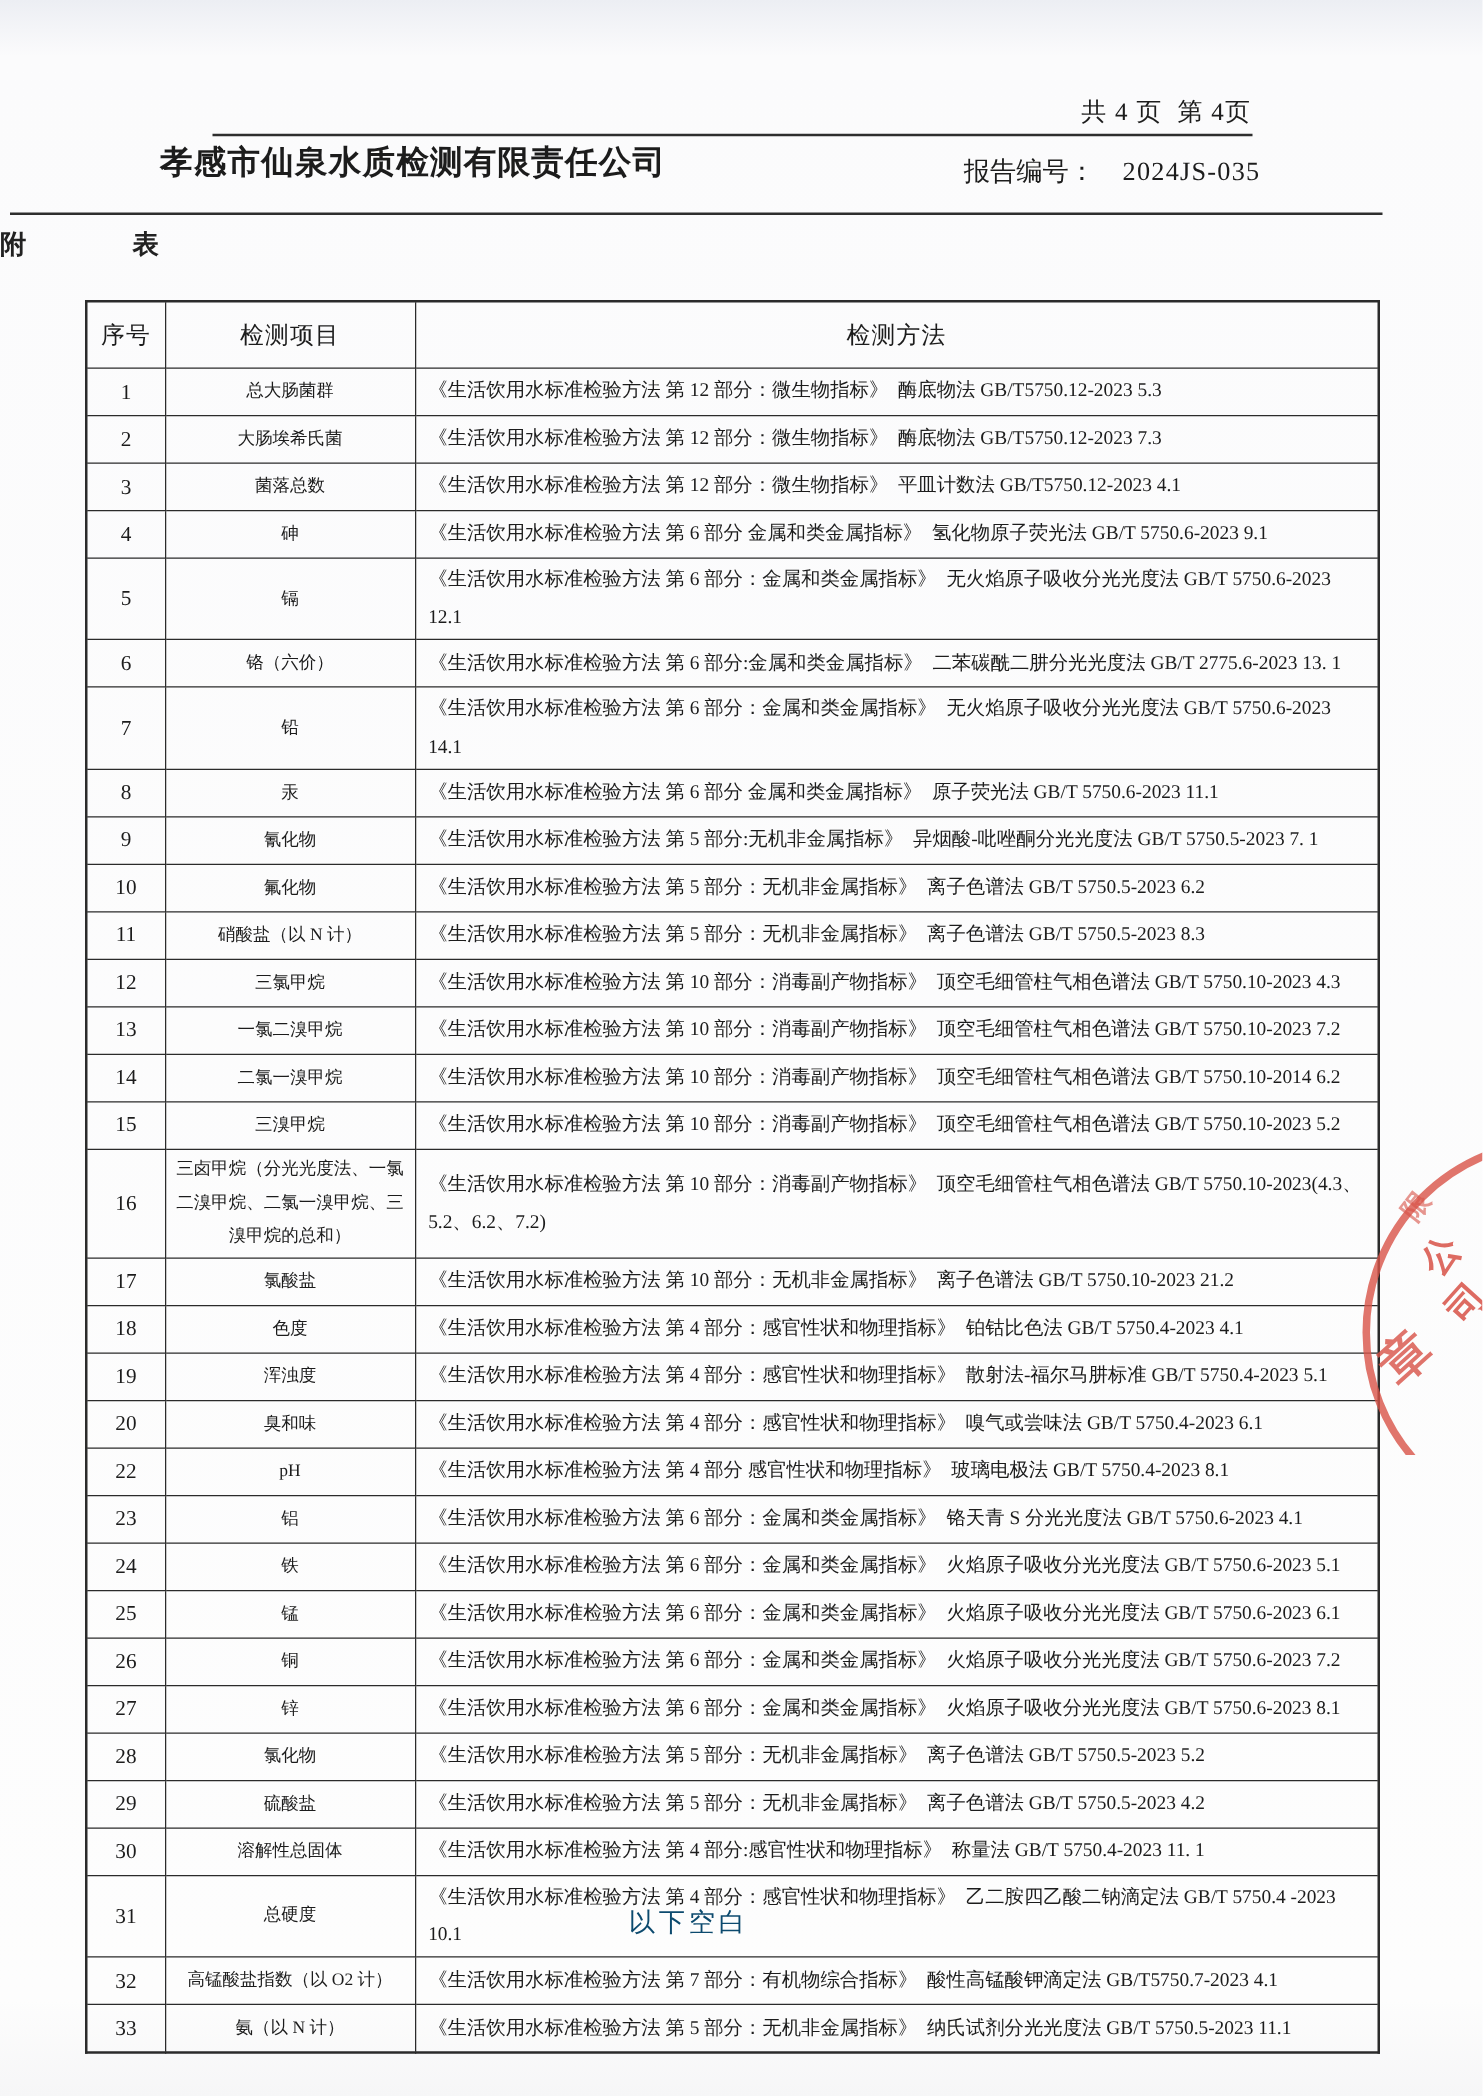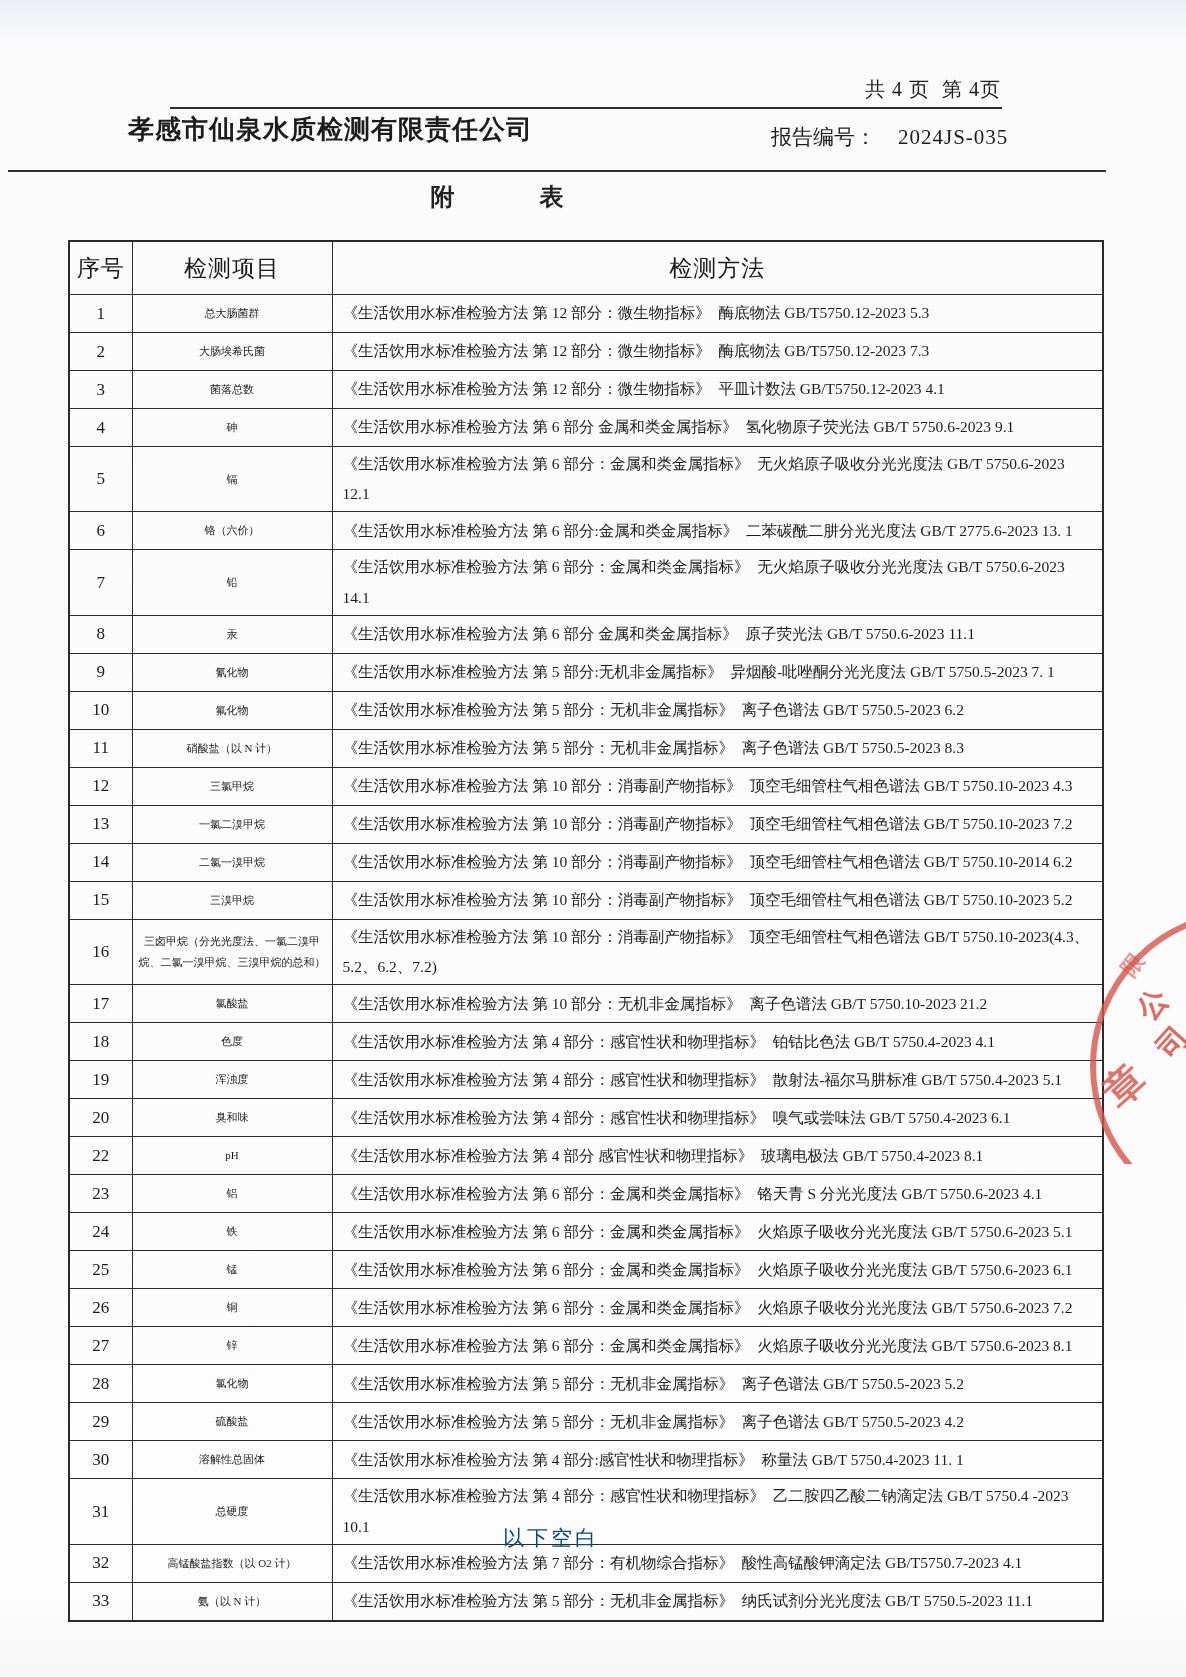--- a/index.html
+++ b/index.html
@@ -19,42 +19,42 @@
     position:absolute;left:128px;top:112px;font-size:26px;font-weight:bold;letter-spacing:1px;
   }
   .report-no{
     position:absolute;left:735px;top:123px;font-size:21px;white-space:pre;margin-left:36px;
   }
   .report-no .val{margin-left:22px;letter-spacing:1px;}
   .rule-header{
     position:absolute;left:8px;top:170px;width:1098px;height:2px;background:#2e2e2e;
   }
   .doc-title{
-    position:absolute;left:0;top:181px;width:994px;text-align:center;
-    font-size:24px;font-weight:bold;color:#222;
+    position:absolute;left:0;top:181px;width:994px;
+    font-size:21px;font-weight:bold;color:#222;
   }
   .doc-title .t2{margin-left:85px;}
 
   table.main-table{
     position:absolute;left:68px;top:240px;width:1036px;
     border-collapse:collapse;table-layout:fixed;
     border:2px solid #2b2b2b;
   }
   .main-table col.c-no{width:63px;}
   .main-table col.c-item{width:200px;}
   .main-table th,.main-table td{
     border:1px solid #2b2b2b;vertical-align:middle;
     font-family:"Liberation Serif","DejaVu Serif",serif;
   }
   .main-table thead th{
-    height:50px;font-size:23px;font-weight:normal;text-align:center;letter-spacing:1px;
+    height:50px;font-size:19px;font-weight:normal;text-align:center;letter-spacing:1px;
   }
   .main-table td{height:33px;padding:1px 4px;}
   td.no-cell{text-align:center;font-size:17px;}
-  td.item-cell{text-align:center;font-size:11px;line-height:1.95;padding:2px 6px;}
+  td.item-cell{text-align:center;font-size:14px;line-height:1.95;padding:2px 6px;}
   td.method-cell{text-align:left;font-size:15.5px;line-height:1.95;padding:2px 8px 2px 10px;white-space:pre-wrap;}
 
   .footer-note{
     position:absolute;left:503px;top:1524px;font-size:21px;letter-spacing:3px;color:#0c4a6e;
   }
 
   
   .seal-stamp{
     position:absolute;left:1078px;top:902px;width:108px;height:262px;
     overflow:hidden;pointer-events:none;

